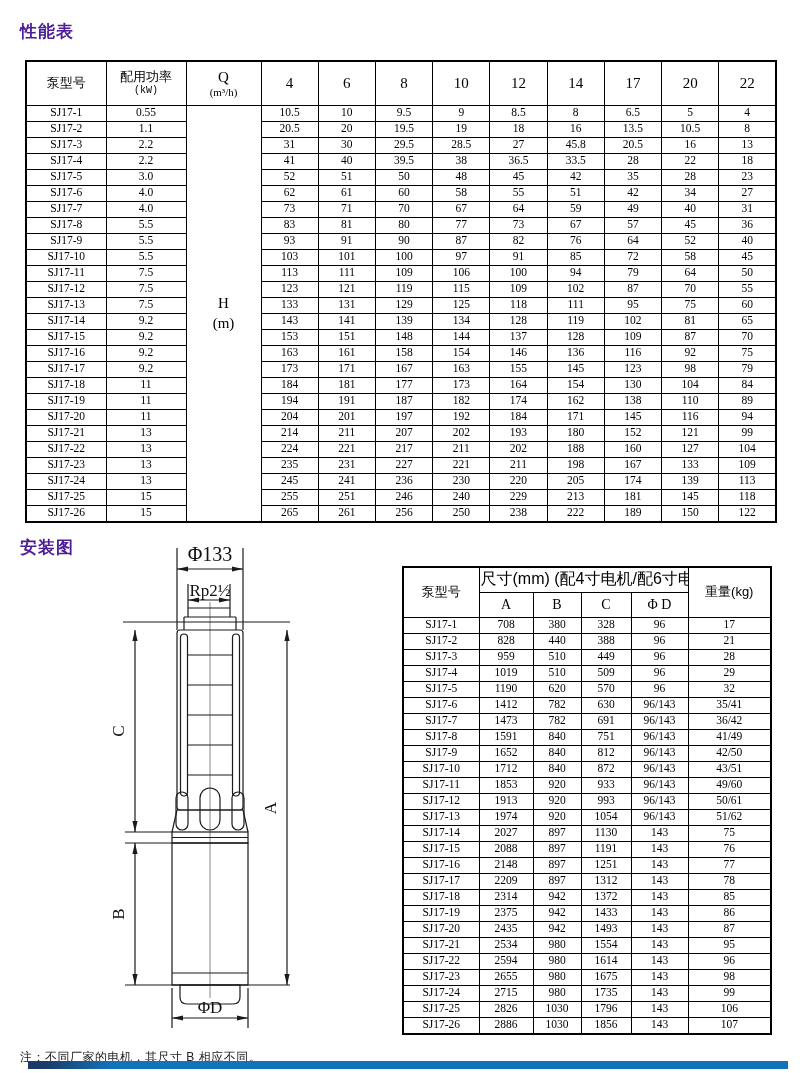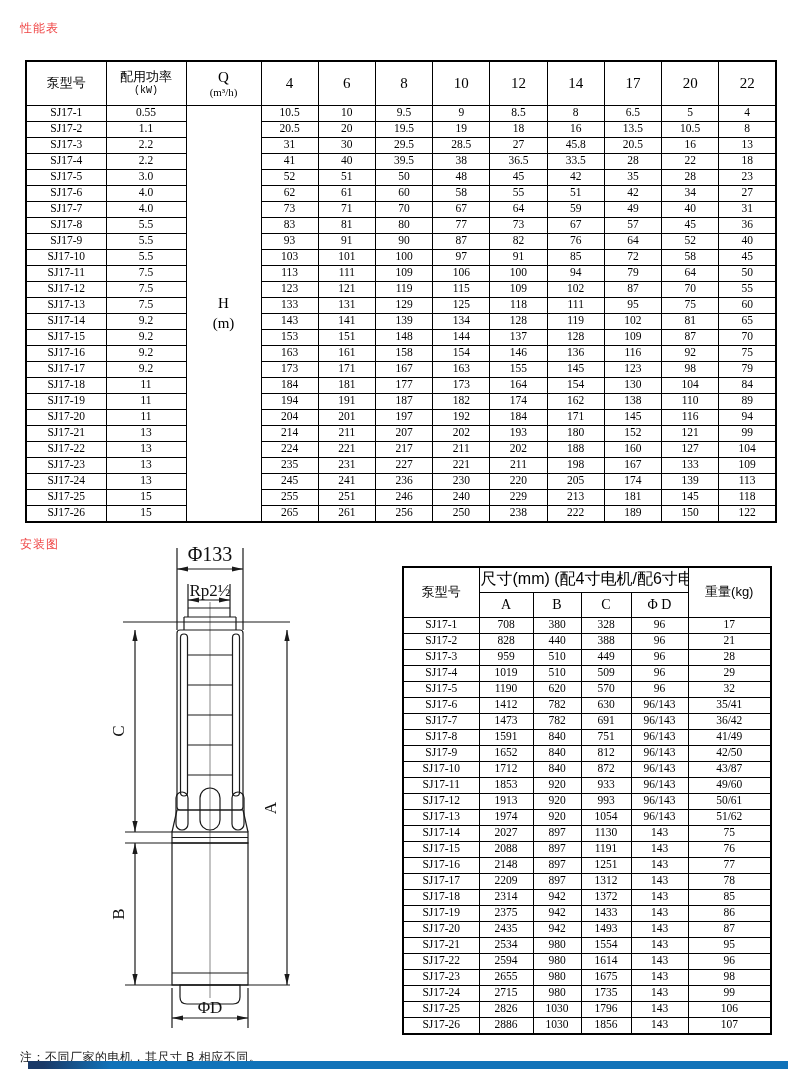--- a/index.html
+++ b/index.html
@@ -2,21 +2,21 @@
 <html><head>
 <meta charset="utf-8">
 <style>
   html,body{margin:0;padding:0;background:#ffffff;}
   .page{
     position:relative;width:800px;height:1073px;background:#ffffff;
     font-family:"Liberation Serif",serif;color:#000;overflow:hidden;
   }
   .sec-title{
     position:absolute;font-family:"Liberation Sans",sans-serif;
-    font-weight:normal;font-size:12px;letter-spacing:1px;color:#ef4444;
+    font-weight:bold;font-size:17px;letter-spacing:1px;color:#4c1d95;
   }
   #title-perf{left:20px;top:20px;}
   #title-inst{left:20px;top:536px;}
   #title-dims{left:402px;top:536px;margin-top:28px;}
 
   table{border-collapse:collapse;table-layout:fixed;background:#fff;}
   th,td{border:1px solid #000;text-align:center;vertical-align:middle;overflow:hidden;white-space:nowrap;}
 
   .perf{position:absolute;left:25px;top:60px;width:752px;border:2px solid #000;}
   .perf thead tr{height:44px;}
@@ -619,21 +619,21 @@
           <td>812</td>
           <td>96/143</td>
           <td>42/50</td>
         </tr>
         <tr>
           <td>SJ17-10</td>
           <td>1712</td>
           <td>840</td>
           <td>872</td>
           <td>96/143</td>
-          <td>43/87</td>
+          <td>43/51</td>
         </tr>
         <tr>
           <td>SJ17-11</td>
           <td>1853</td>
           <td>920</td>
           <td>933</td>
           <td>96/143</td>
           <td>49/60</td>
         </tr>
         <tr>

